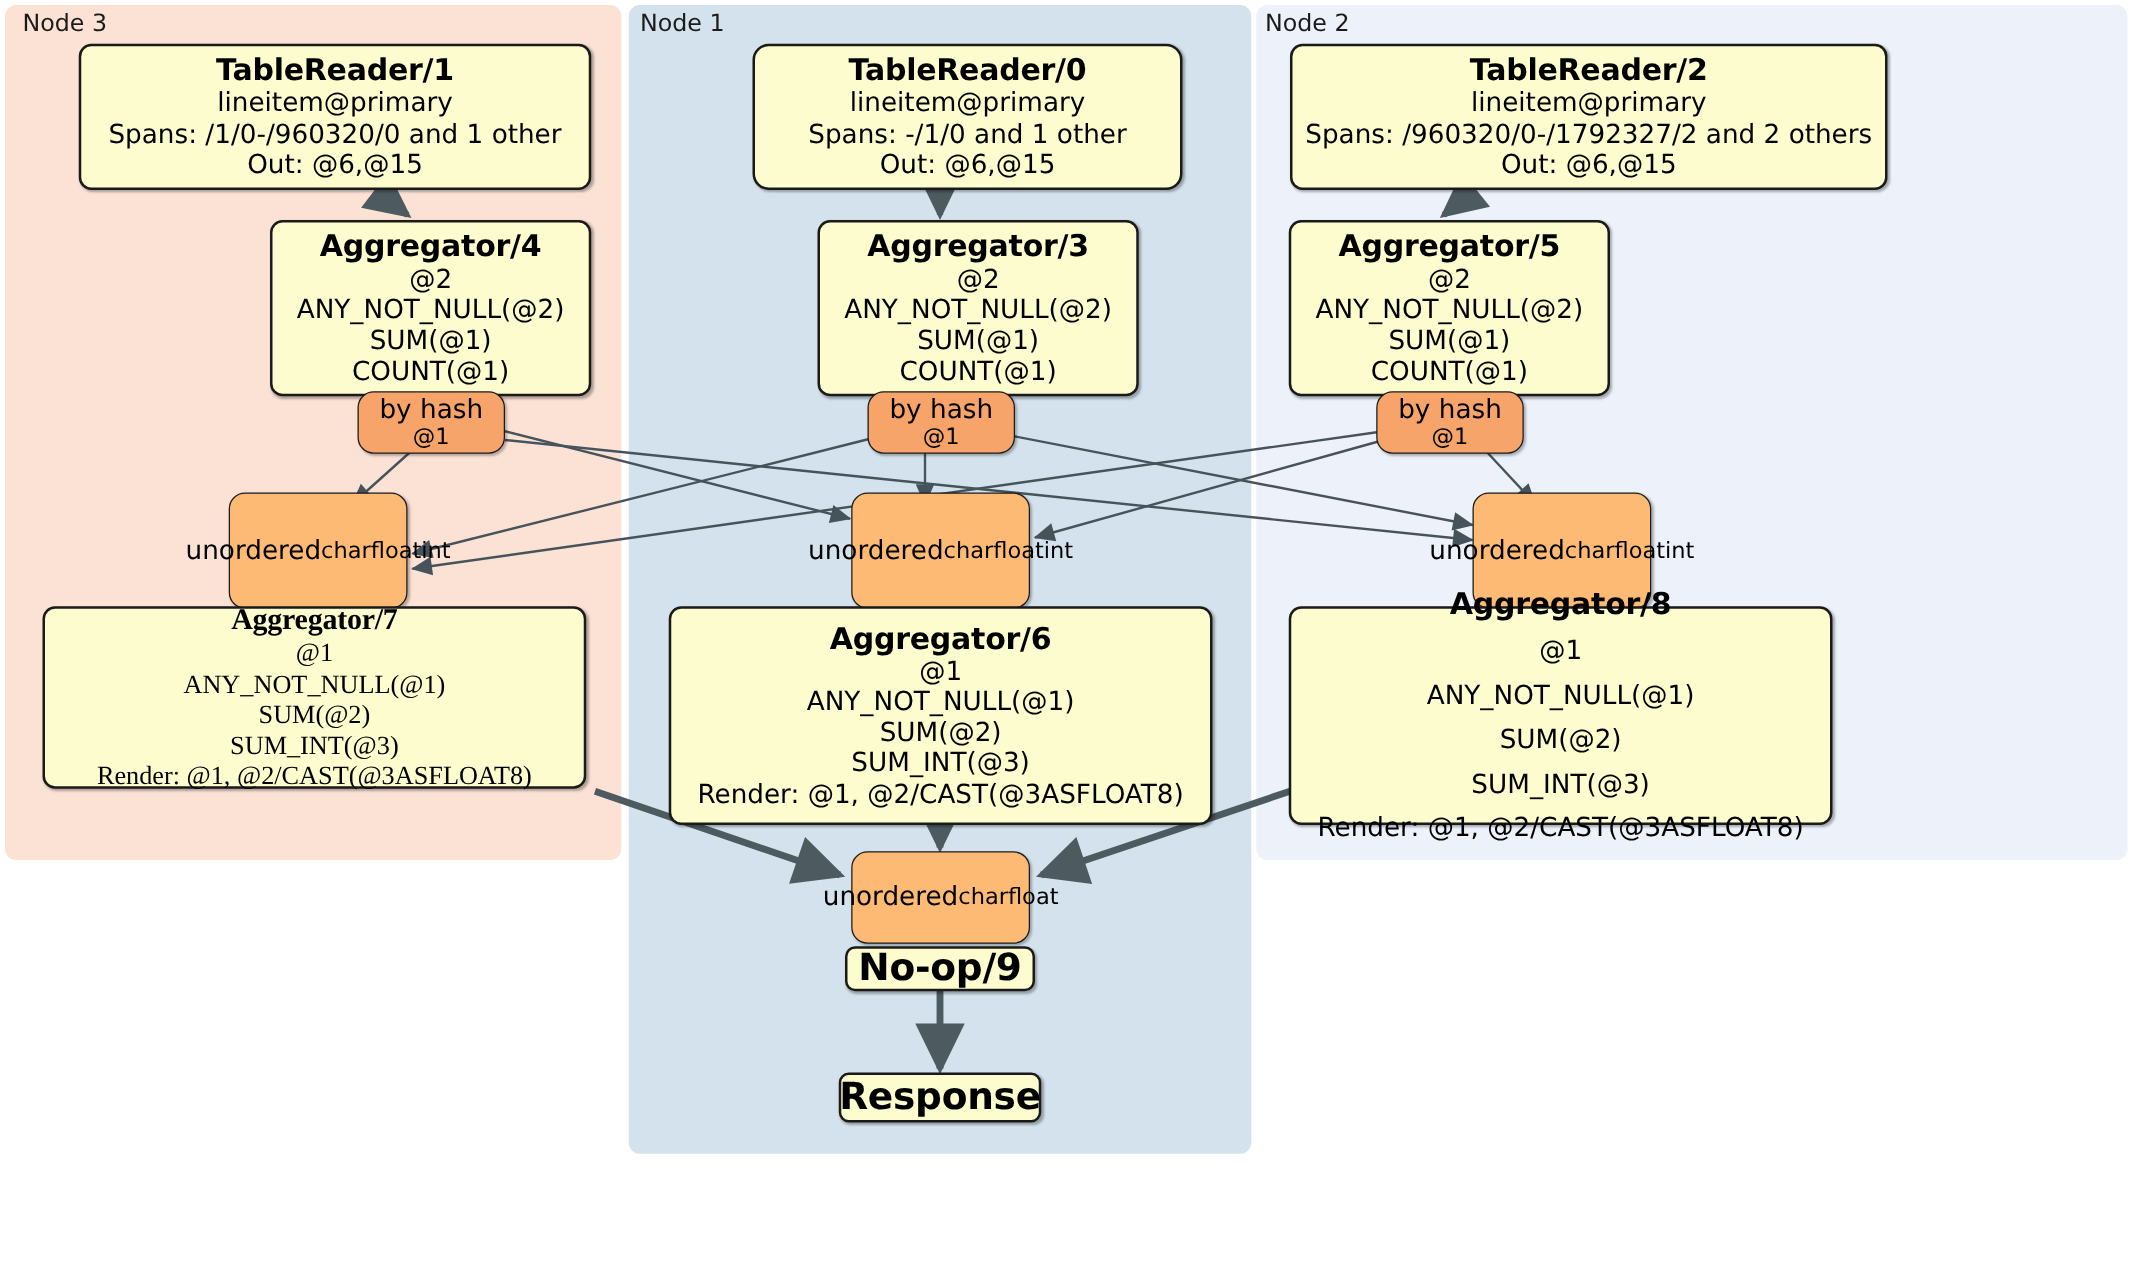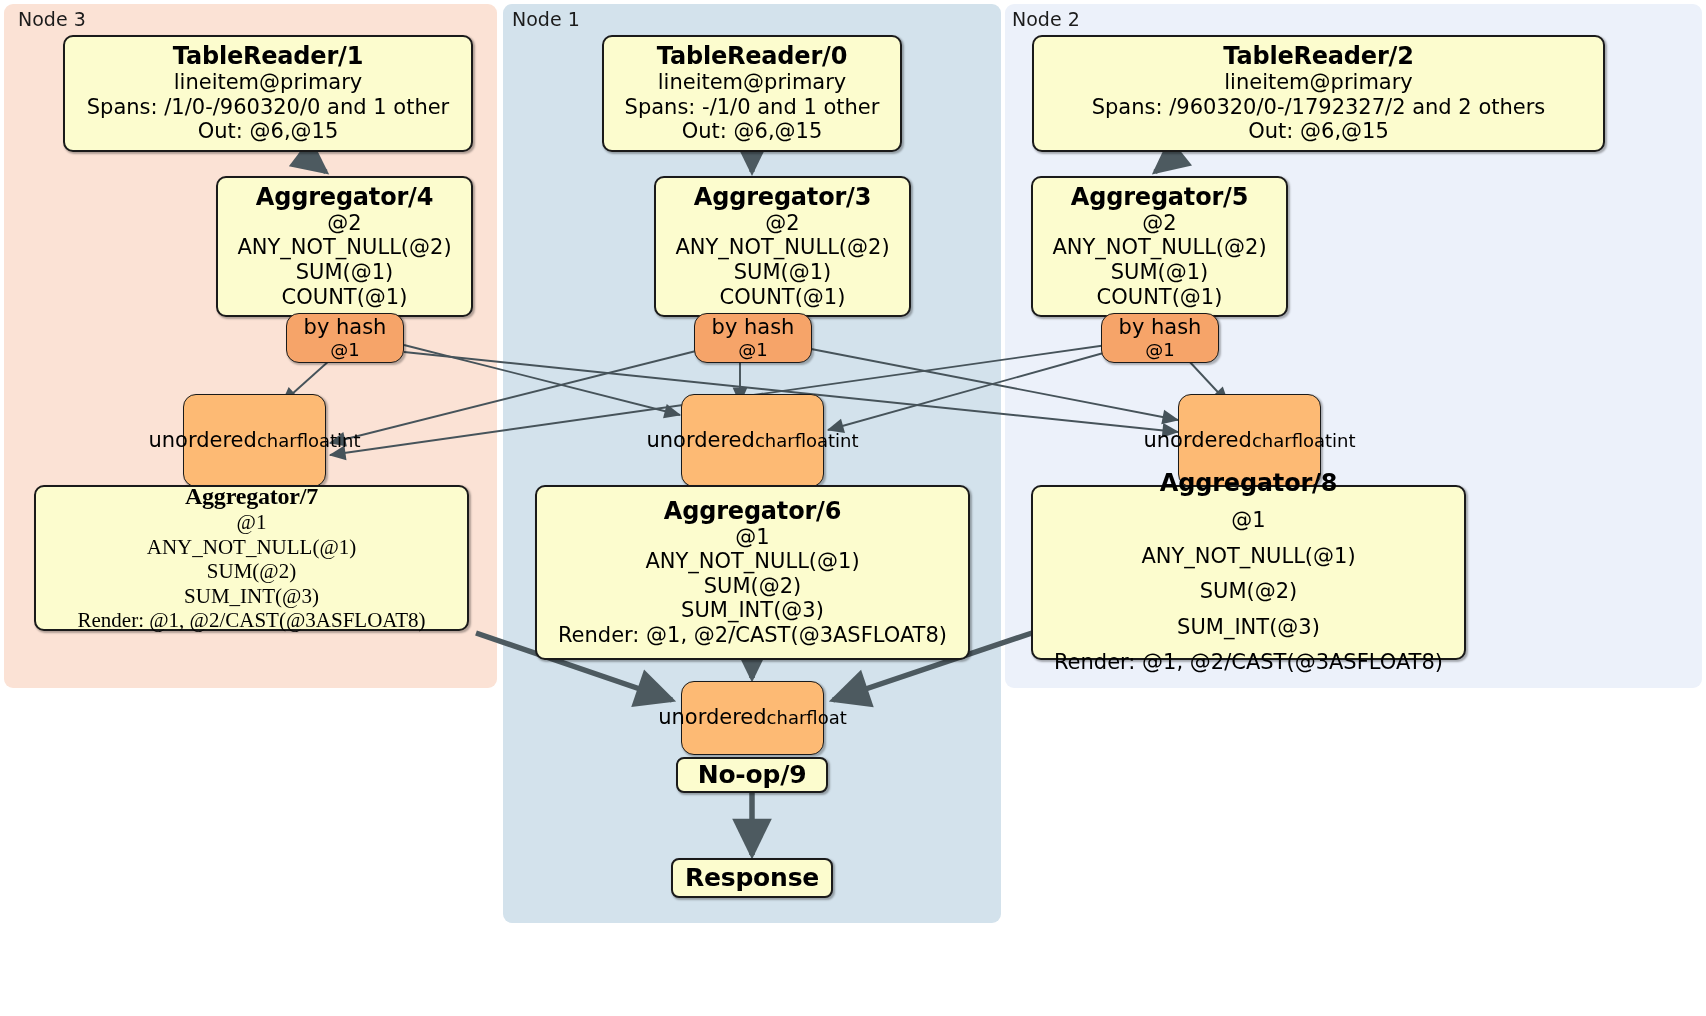--- a/index.html
+++ b/index.html
@@ -100,21 +100,21 @@
     position: absolute;
     background: #fcfcce;
     border: 2px solid #1a1a1a;
     border-radius: 8px;
     box-sizing: border-box;
     display: flex;
     align-items: center;
     justify-content: center;
     box-shadow: 1.5px 1.5px 2px rgba(0,0,0,0.30);
   }
-  .small-box .proc-title { font-size: 25px; }
+  .small-box .proc-title { font-size: 30px; }
 </style>
 </head>
 <body>
 
 <div id="canvas">
 
   <div class="node-panel" style="left:4px; top:4px; width:493px; height:684px; background:#fbe2d5;"></div>
   <div class="node-panel" style="left:503px; top:4px; width:498px; height:919px; background:#d3e2ec;"></div>
   <div class="node-panel" style="left:1005px; top:4px; width:697px; height:684px; background:#ecf1fa;"></div>
 
@@ -187,28 +187,28 @@
     </g>
   </svg>
 
   <div class="proc-box" style="left:63px; top:35px; width:410px; height:117px;">
     <div class="proc-title">TableReader/1</div>
     <div class="proc-line">lineitem@primary</div>
     <div class="proc-line">Spans: /1/0-/960320/0 and 1 other</div>
     <div class="proc-line">Out: @6,@15</div>
   </div>
 
-  <div class="proc-box" style="left:602px; top:35px; width:300px; height:117px;">
+  <div class="proc-box" style="left:602px; top:35px; width:344px; height:117px;border-radius:13px;">
     <div class="proc-title">TableReader/0</div>
     <div class="proc-line">lineitem@primary</div>
     <div class="proc-line">Spans: -/1/0 and 1 other</div>
     <div class="proc-line">Out: @6,@15</div>
   </div>
 
-  <div class="proc-box" style="left:1032px; top:35px; width:573px; height:117px;">
+  <div class="proc-box" style="left:1032px; top:35px; width:478px; height:117px;">
     <div class="proc-title">TableReader/2</div>
     <div class="proc-line">lineitem@primary</div>
     <div class="proc-line">Spans: /960320/0-/1792327/2 and 2 others</div>
     <div class="proc-line">Out: @6,@15</div>
   </div>
 
   <div class="proc-box" style="left:216px; top:176px; width:257px; height:141px;">
     <div class="proc-title">Aggregator/4</div>
     <div class="proc-line">@2</div>
     <div class="proc-line">ANY_NOT_NULL(@2)</div>

